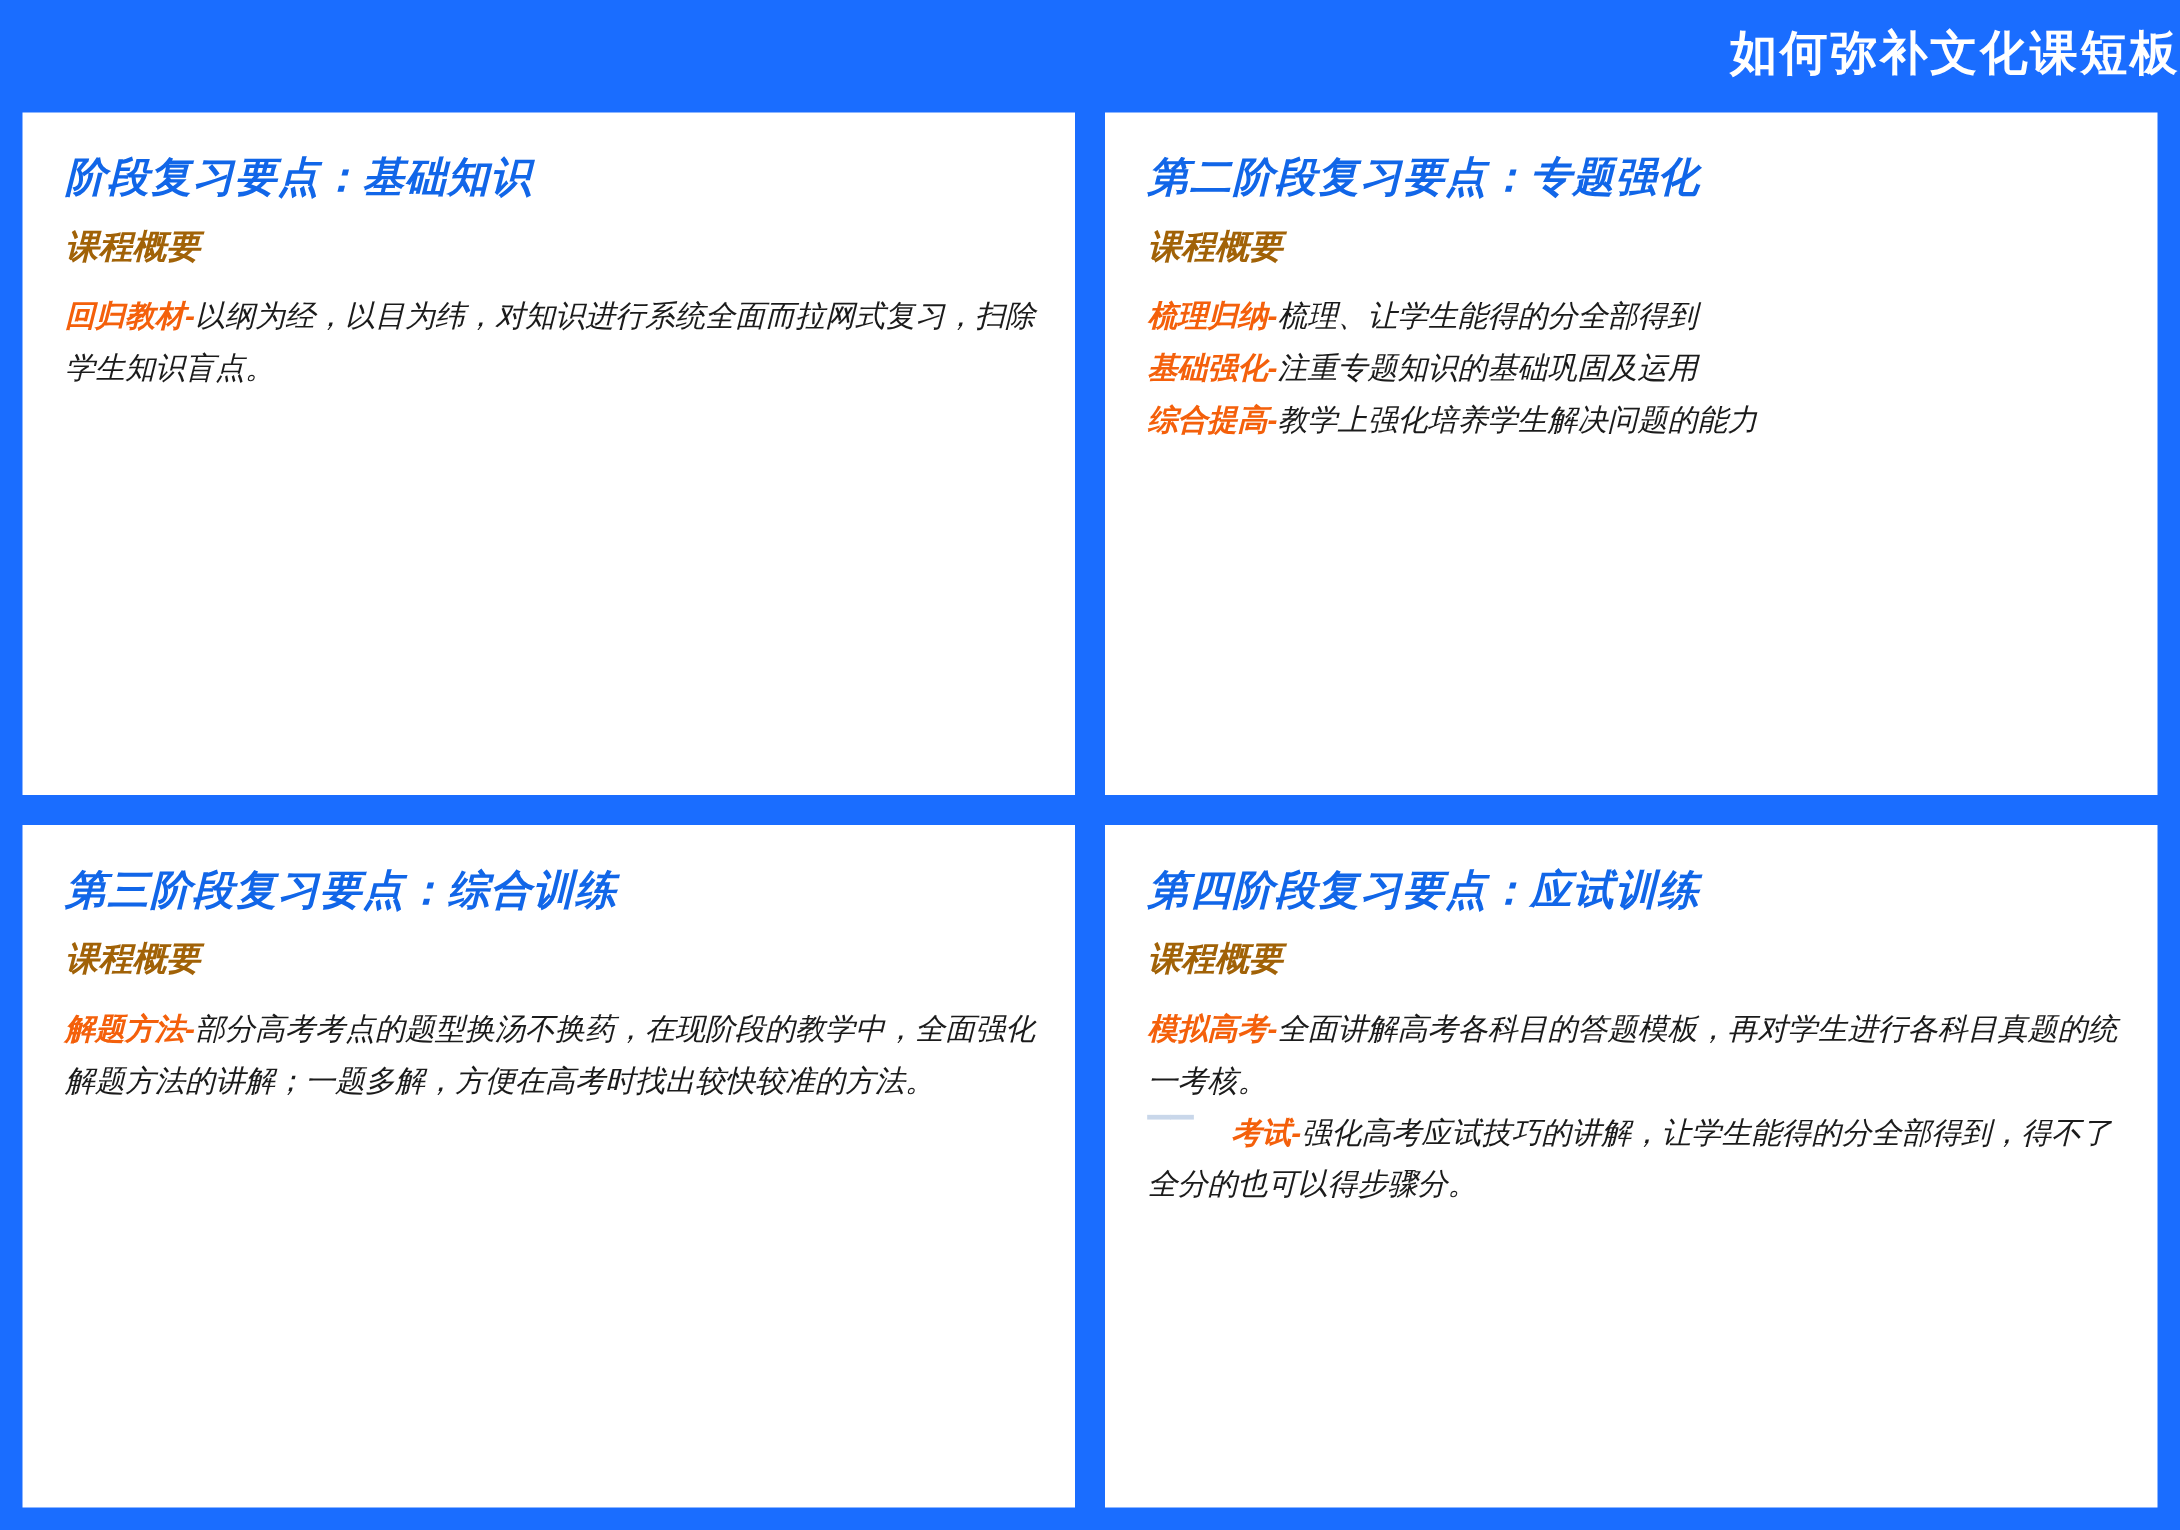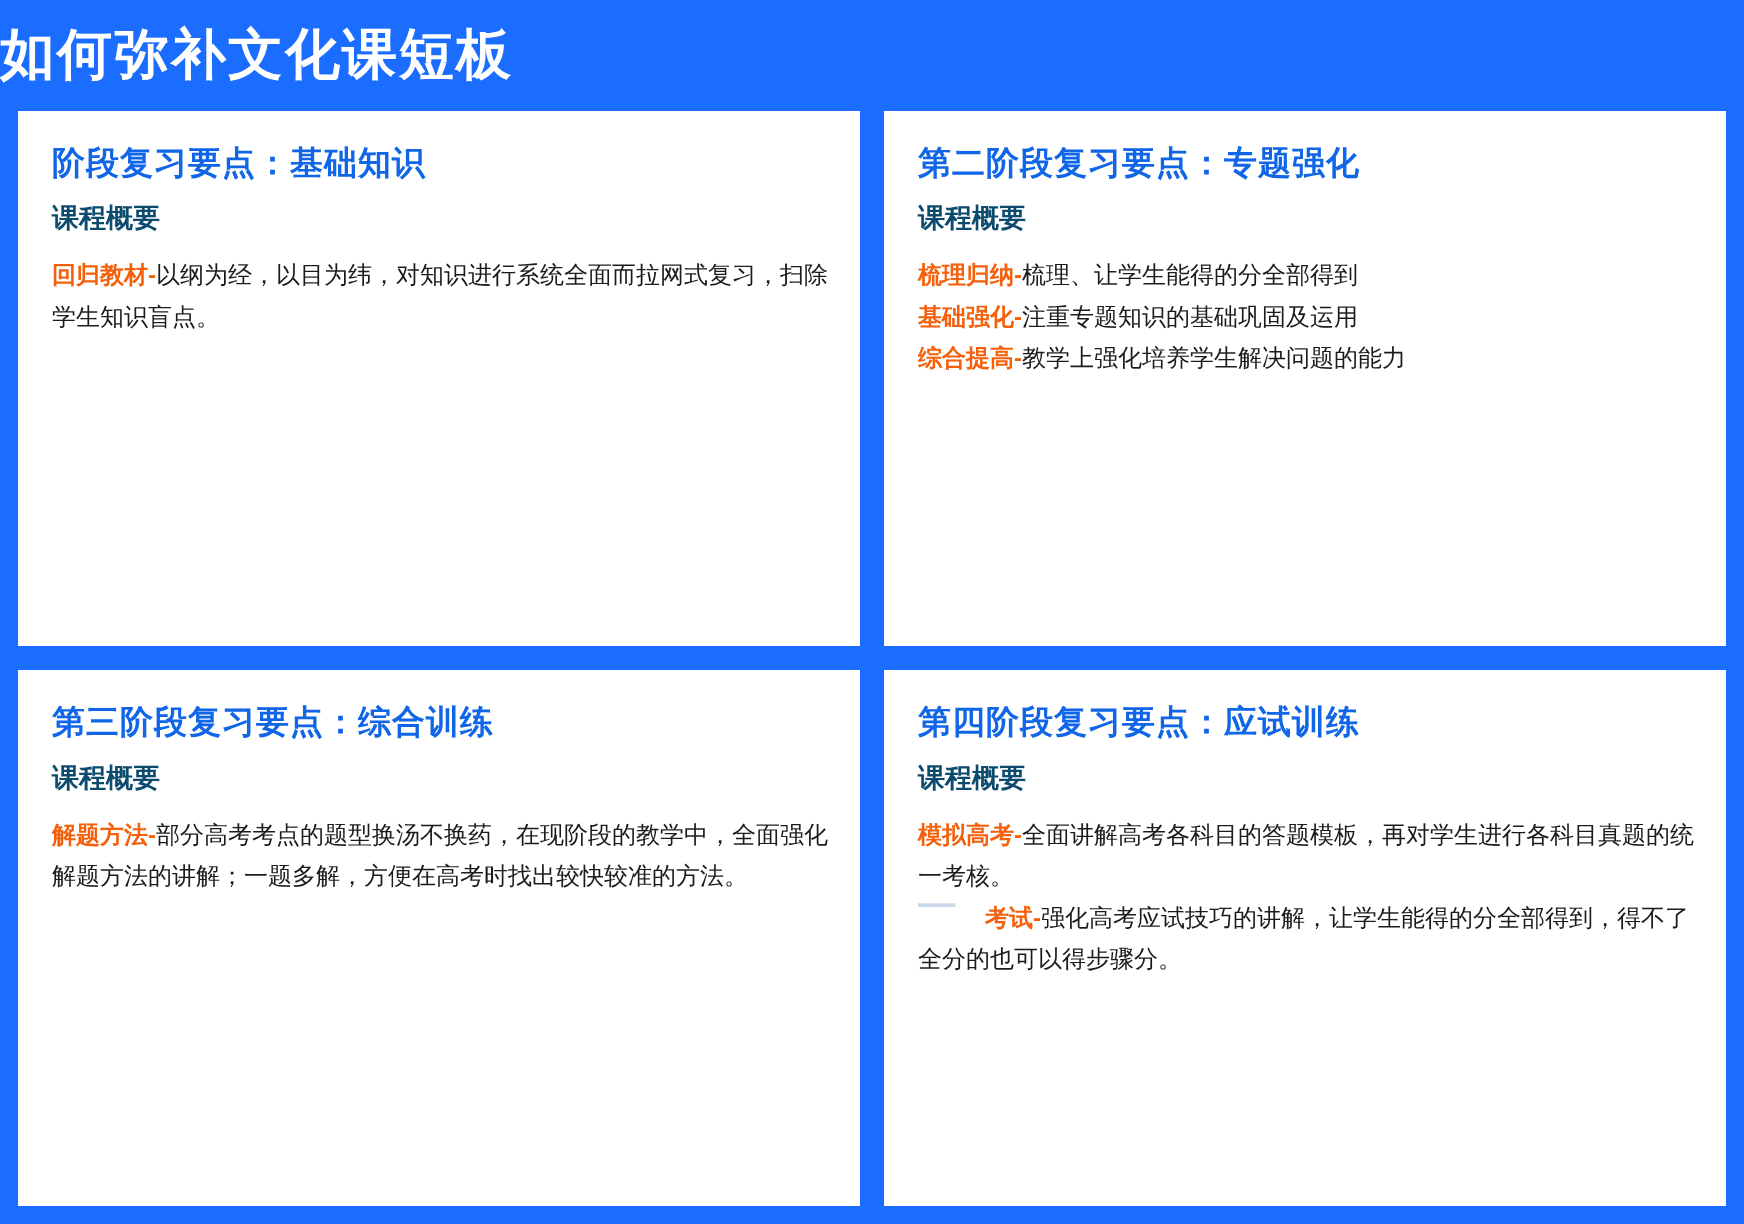--- a/index.html
+++ b/index.html
@@ -15,53 +15,54 @@
   }
   .page {
     width: 1744px;
     height: 1224px;
     box-sizing: border-box;
     display: flex;
     flex-direction: column;
   }
   .page-title {
     color: #ffffff;
-    font-size: 55px;
+    font-size: 38px;
     font-weight: bold;
-    text-align: left;
+    text-align: right;
     letter-spacing: 2px;
     padding-top: 20px;
     padding-bottom: 22px;
     line-height: 1.25;
   }
   .grid {
     flex: 1;
     display: grid;
     grid-template-columns: 1fr 1fr;
     grid-template-rows: 1fr 1fr;
     gap: 24px;
     padding: 0 18px 18px 18px;
     box-sizing: border-box;
   }
   .card {
     background: #ffffff;
     box-sizing: border-box;
     padding: 30px 16px 24px 34px;
     overflow: hidden;
+    font-style: italic;
   }
   .card-title {
     color: #1166e8;
     font-size: 33px;
     font-weight: bold;
     letter-spacing: 1px;
     margin: 0 0 8px 0;
     line-height: 1.35;
   }
   .card-subtitle {
-    color: #0c4a6e;
+    color: #a16207;
     font-size: 27px;
     font-weight: bold;
     margin: 16px 0 18px 0;
     line-height: 1.3;
   }
   .lines {
     font-size: 24px;
     line-height: 1.72;
     color: #1b1b1b;
   }

